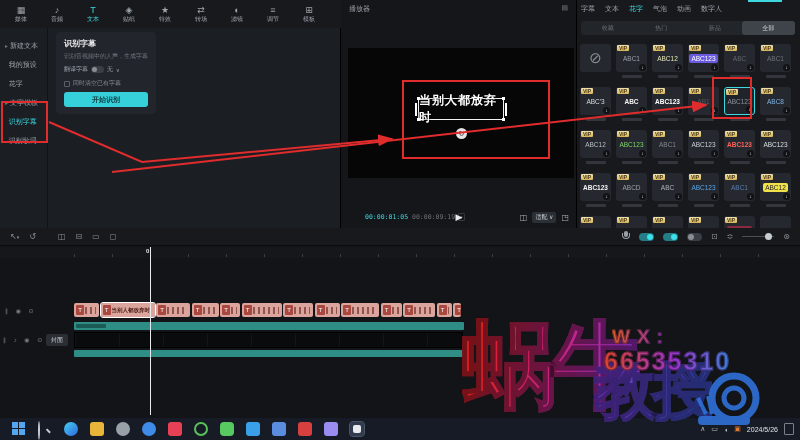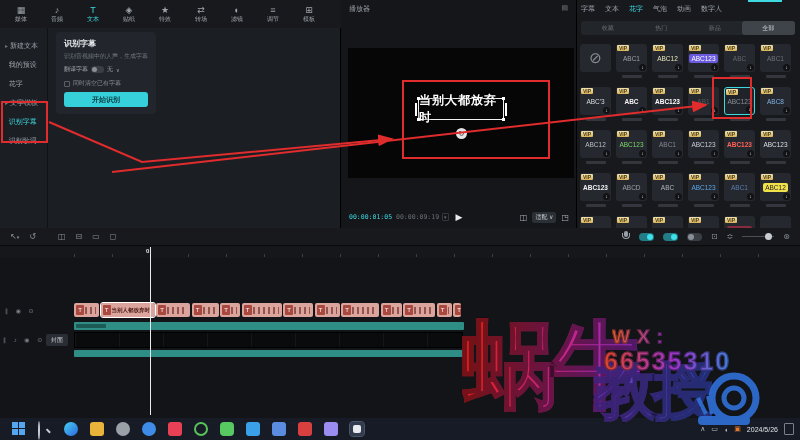--- a/index.html
+++ b/index.html
@@ -32,21 +32,21 @@
   
   .player { left:341px; top:0; width:236px; height:228px; background:#141619; border-right:1px solid #000; }
   .pl-head { position:absolute; left:8px; top:4px; font-size:7px; color:#9da3ab; }
   .pl-more { position:absolute; right:8px; top:4px; font-size:7px; color:#6b7178; }
   .video { position:absolute; left:7px; top:48px; width:226px; height:130px; background:#060607; }
   .sel-box { position:absolute; border:1px solid rgba(255,255,255,.95); }
   .h { position:absolute; background:#fff; }
   .ovl-text { width:100%; height:100%; display:flex; align-items:center; justify-content:center; color:#fff; font-size:12px; font-weight:bold; letter-spacing:1px; text-shadow:0 0 2px #000; }
   .rot { position:absolute; width:11px; height:11px; border-radius:50%; background:rgba(240,240,240,.95); color:#222; font-size:7px; line-height:11px; text-align:center; }
   .pl-ctrl { position:absolute; left:0; bottom:4px; width:236px; height:14px; display:flex; align-items:center; padding:0 8px; }
-  .tc { font-size:6.5px; font-family:"DejaVu Sans Mono",monospace; }
+  .tc { font-size:6.5px; font-family:"DejaVu Sans Mono",monospace;margin-left:16px; }
   .tc.cur { color:#3ed8e0; } .tc.tot { color:#6b7178; margin-left:4px; }
   .tc-dd { font-size:5px; color:#6b7178; margin-left:3px; border:1px solid #33373d; padding:0 1px; border-radius:1px;}
   .play { position:absolute; left:50%; transform:translateX(-50%); color:#e8eaed; font-size:9px; cursor:pointer; }
   .pl-right { margin-left:auto; display:flex; align-items:center; gap:5px; color:#aab0b7; font-size:8px; }
   .fit-pill { background:#2b3036; border-radius:2px; font-size:6px; color:#c3c8cf; padding:1px 3px; }
 
   
   .rpanel { left:577px; top:0; width:223px; height:228px; background:#17191d; }
   .accent-top { position:absolute; left:171px; top:0; width:34px; height:2px; background:#3ed8e0; }
   .rtabs { position:absolute; left:4px; top:4px; display:flex; gap:10px; }

